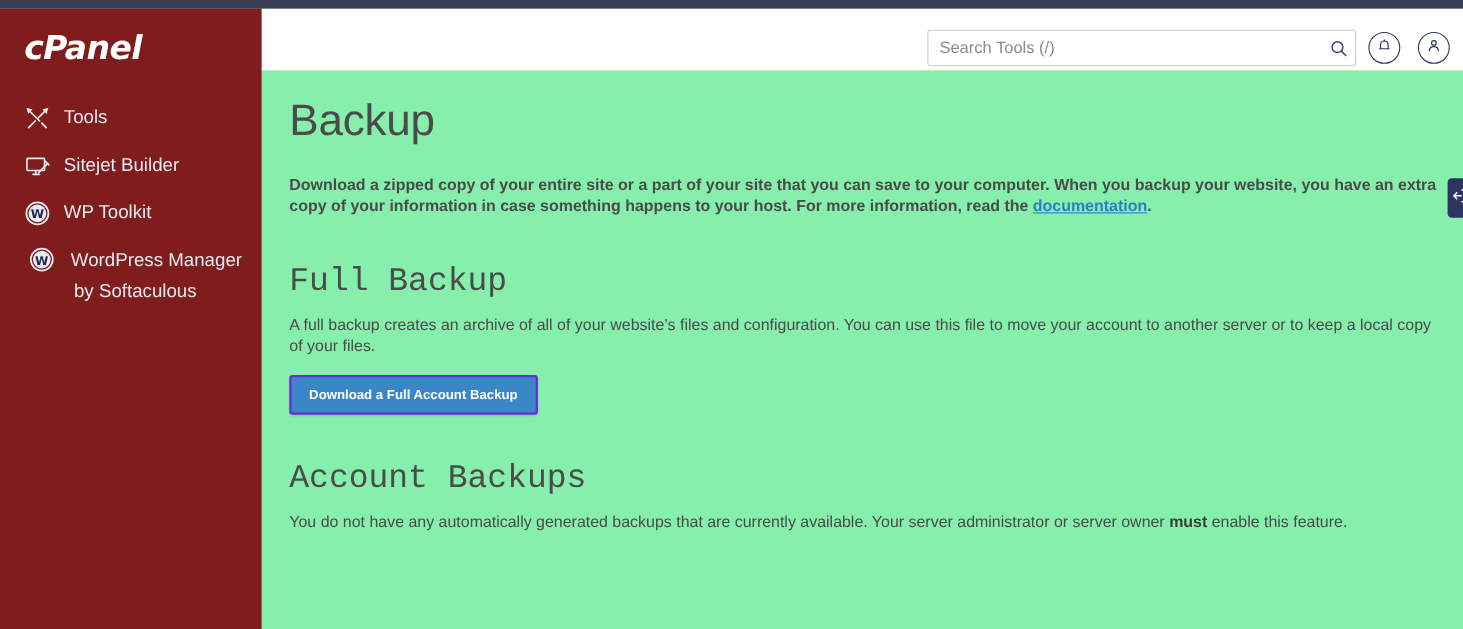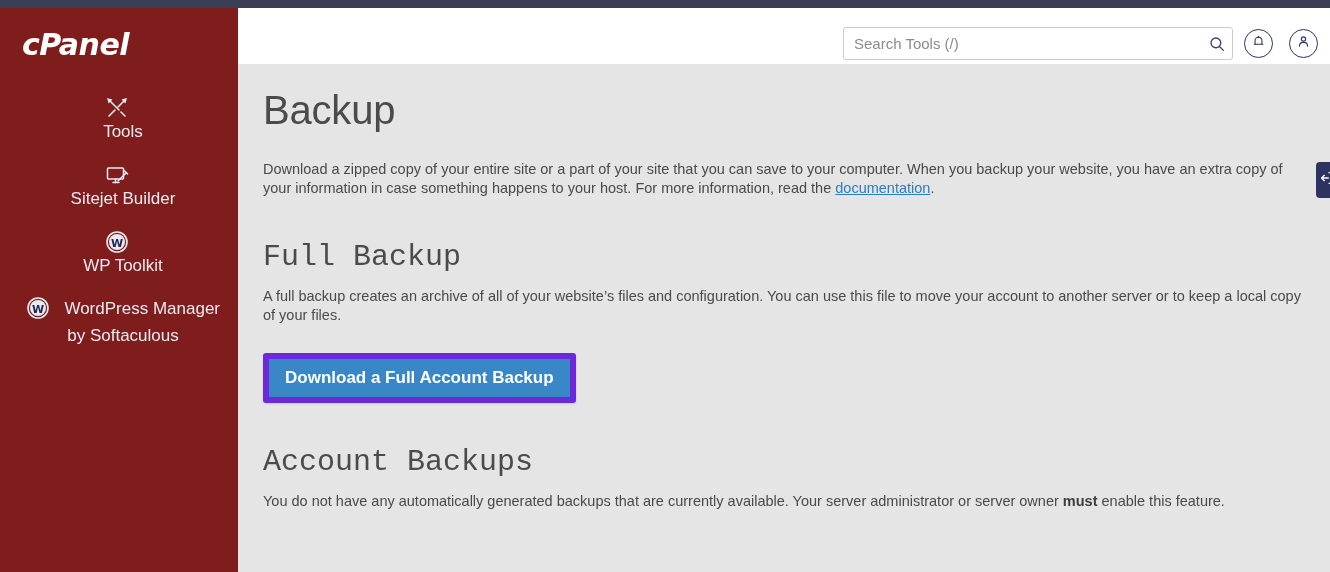--- a/index.html
+++ b/index.html
@@ -31,25 +31,24 @@
     font-weight: bold;
     font-style: italic;
     color: #ffffff;
     letter-spacing: -0.5px;
     line-height: 1;
     font-family: "DejaVu Sans", sans-serif;
   }
   .nav { margin-top: 26px; }
   .nav-item {
     display: flex;
-    align-items: center;
+    align-items: flex-start;
     padding: 9px 14px 9px 22px;
     cursor: pointer;
     color: #e8eaf2;
-    flex-direction: column;
   }
   .nav-icon {
     flex: 0 0 auto;
     width: 24px; height: 24px;
     margin-right: 12px;
     margin-top: 1px;
   }
   .nav-icon svg { display: block; width: 24px; height: 24px; }
   .nav-label {
     font-size: 17px;
@@ -98,63 +97,64 @@
     display: flex; align-items: center; justify-content: center;
     cursor: pointer; background: #ffffff;
   }
   .circle-btn.bell { left: 1006px; }
   .circle-btn.user { left: 1051px; }
 
   
   .content {
     position: absolute; top: 64px; left: 238px;
     width: 1092px; height: 508px;
-    background: #e5e5e5;
+    background: #86efac;
     overflow: hidden;
   }
   .inner { padding: 22px 18px 0 25px; }
   h1.page-title {
     font-size: 40px;
     font-weight: normal;
     color: #4b4b4b;
     line-height: 1.2;
     letter-spacing: -0.2px;
   }
   p.intro {
     margin-top: 26px;
     font-size: 14.5px;
     line-height: 19px;
     color: #4a4a4a;
     max-width: 1055px;
+    font-weight: bold;
   }
   a.doc-link { color: #2b7dc4; text-decoration: underline; }
   h2.section {
     margin-top: 42px;
     font-size: 30px;
     font-weight: normal;
     color: #4b4b4b;
     font-family: Liberation Mono, monospace;
   }
   h2.section.tight { margin-top: 38px; }
   p.section-text {
     margin-top: 13px;
     font-size: 14.5px;
     line-height: 19px;
     color: #4a4a4a;
     max-width: 1060px;
   }
   .btn-primary {
-    margin-top: 28px;
+    margin-top: 16px;
     display: inline-block;
     background: #3a87c8;
     color: #ffffff;
-    border: 6px solid #6d28d9;
+    border: 2px solid #6d28d9;
     border-radius: 3px;
     padding: 9px 16px;
-    font-size: 17px;
+    font-size: 12px;
     font-weight: bold;
     cursor: pointer;
     font-family: "Liberation Sans", sans-serif;
     box-shadow: 0 1px 2px rgba(0,0,0,0.12);
   }
   b.strong { font-weight: bold; color: #3d3d3d; }
 
   
   .edge-tab {
     position: absolute; top: 162px; left: 1316px;

